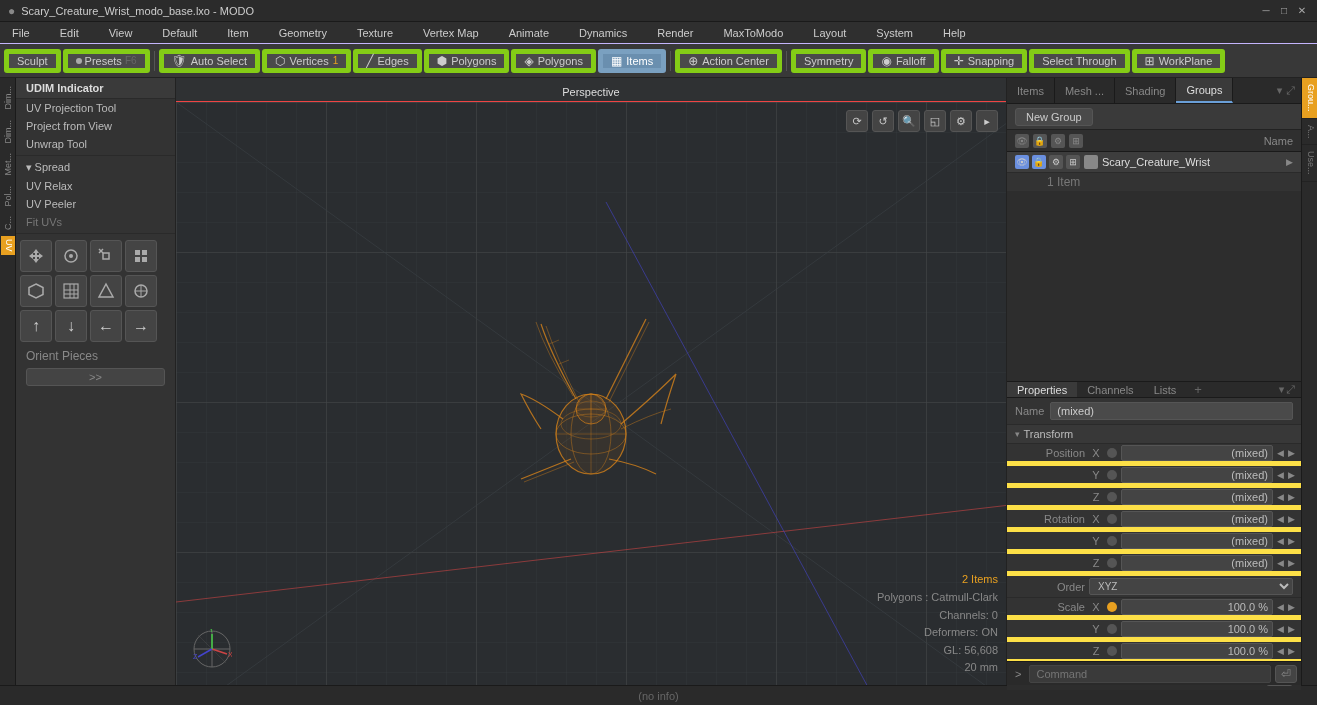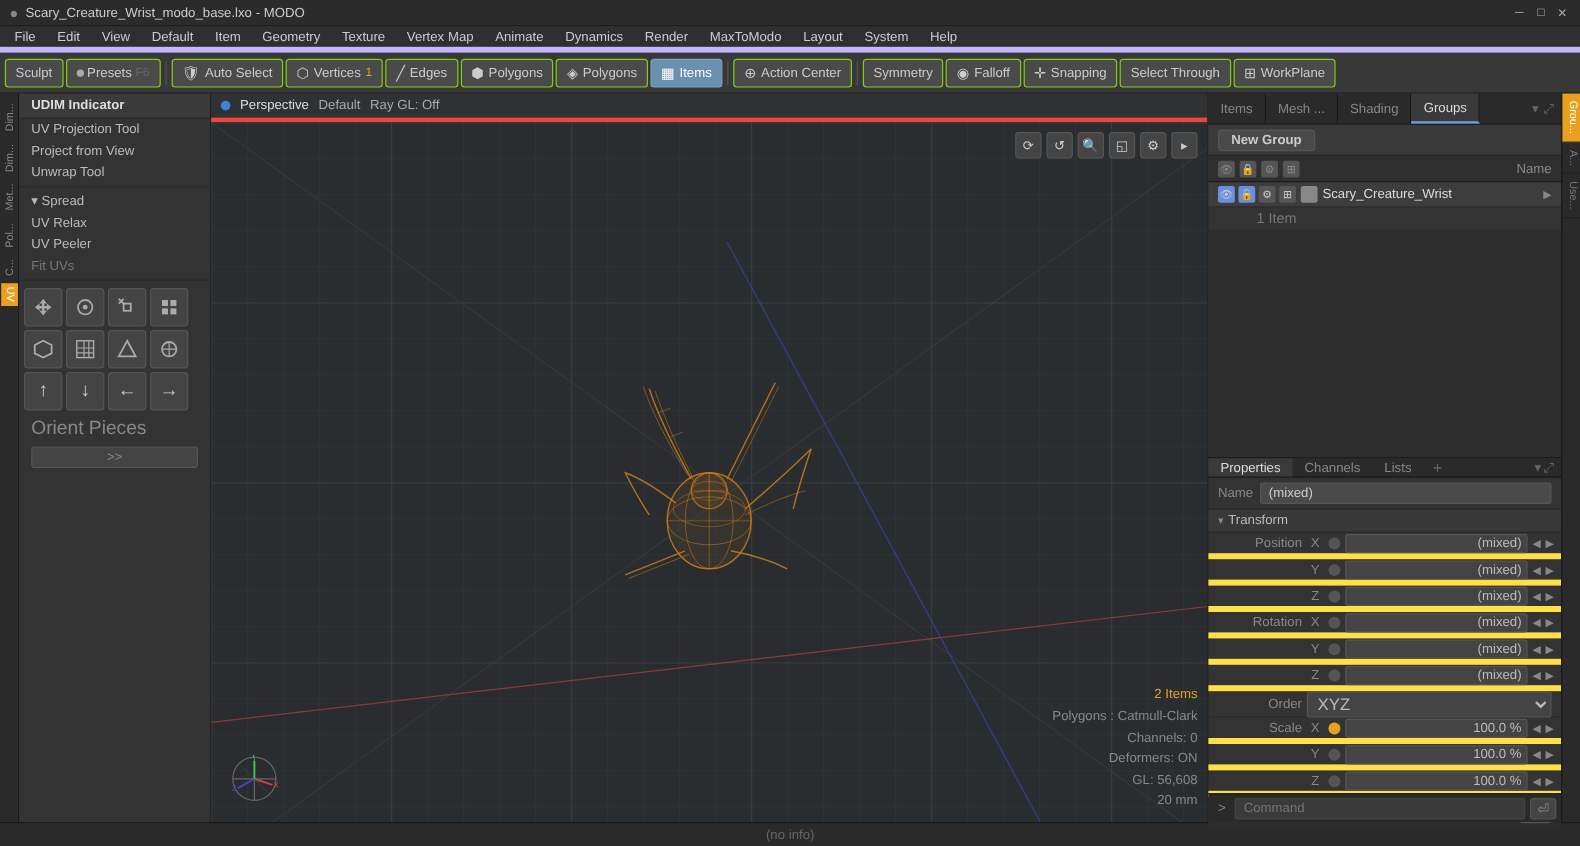--- a/index.html
+++ b/index.html
@@ -22,22 +22,22 @@
       font-size: 10px; color: #aaa; cursor: pointer;
     }
 
     
     #menubar {
       background: #2f2f2f;
       height: 22px;
       display: flex;
       align-items: center;
       padding: 0 4px;
-      border-bottom: 5px solid #c4b5fd;
-      gap: 2px;
+      border-bottom: 1px solid #c4b5fd;
+      gap: 14px;
     }
     .menu-item {
       padding: 2px 8px;
       font-size: 11px;
       color: #ccc;
       cursor: pointer;
       border-radius: 2px;
     }
 
     
@@ -45,21 +45,21 @@
       background: #383838;
       height: 34px;
       display: flex;
       align-items: center;
       padding: 0 4px;
       border-bottom: 1px solid #222;
       gap: 2px;
     }
     .toolbar-btn {
       background: #4a4a4a;
-      border: 1px solid #84cc16;
+      border: 5px solid #84cc16;
       border-radius: 3px;
       padding: 3px 8px;
       font-size: 11px;
       color: #ccc;
       cursor: pointer;
       display: flex;
       align-items: center;
       gap: 4px;
       height: 24px;
       white-space: nowrap;
@@ -155,22 +155,23 @@
       position: relative;
       display: flex;
       flex-direction: column;
     }
     #viewport-header {
       background: #2f3133;
       height: 24px;
       display: flex;
       align-items: center;
       padding: 0 8px;
-      border-bottom: 4px solid #ef4444;
+      border-bottom: 1px solid #ef4444;
       gap: 8px;
+      flex-direction: column;
     }
     .viewport-header-dot {
       width: 8px; height: 8px; border-radius: 50%; background: #4080df;
     }
     .viewport-header-label {
       font-size: 11px; color: #aaa;
     }
     .viewport-header-label.active { color: #ddd; }
     #viewport-canvas {
       flex: 1;
@@ -261,21 +262,20 @@
       flex-direction: column;
     }
     #new-group-bar {
       background: #3a3a3a;
       height: 26px;
       display: flex;
       align-items: center;
       padding: 0 8px;
       border-bottom: 1px solid #222;
       gap: 6px;
-      font-weight: bold;
     }
     .new-group-btn {
       background: #4a4a4a;
       border: 1px solid #555;
       border-radius: 3px;
       padding: 2px 10px;
       font-size: 11px;
       color: #ccc;
       cursor: pointer;
     }
@@ -433,21 +433,21 @@
       gap: 4px;
       height: 22px;
     }
     .props-order-label { font-size: 11px; color: #888; min-width: 70px; text-align: right; }
     .props-order-select {
       flex: 1;
       background: #444;
       border: 1px solid #555;
       border-radius: 2px;
       padding: 1px 4px;
-      font-size: 14px;
+      font-size: 10px;
       color: #bbb;
     }
 
     
     #statusbar {
       background: #2a2a2a;
       height: 20px;
       display: flex;
       align-items: center;
       padding: 0 8px;
@@ -526,21 +526,21 @@
     }
 
     
     .grid-svg {
       position: absolute;
       top: 0; left: 0; width: 100%; height: 100%;
     }
 
     
     .orient-label {
-      font-size: 16px;
+      font-size: 12px;
       color: #888;
       padding: 3px 10px;
     }
     .orient-btn {
       background: #444;
       border: 1px solid #555;
       border-radius: 3px;
       padding: 2px 6px;
       font-size: 11px;
       color: #888;

